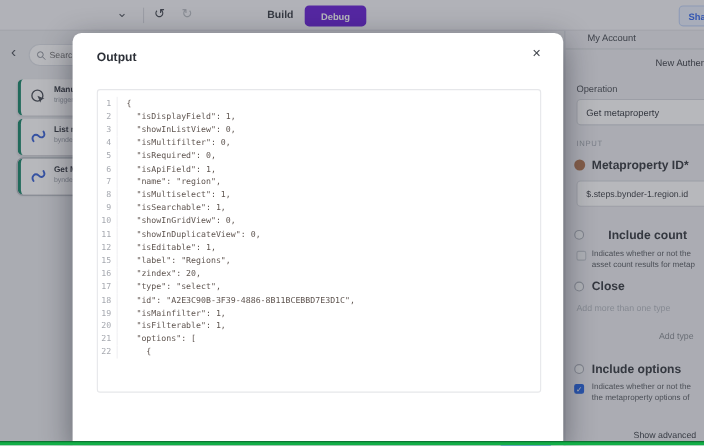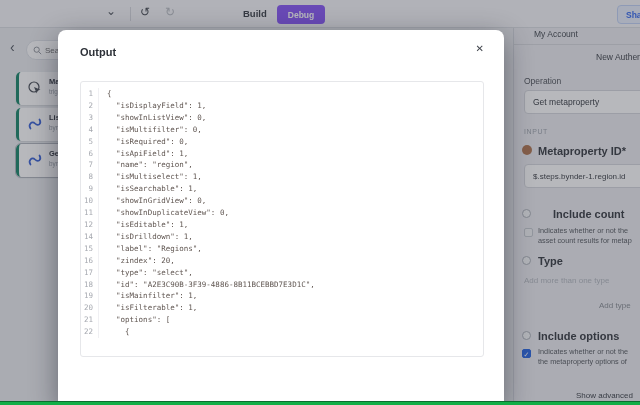--- a/index.html
+++ b/index.html
@@ -7,21 +7,21 @@
   body { font-family:"Liberation Sans", sans-serif; background:#eceef1; position:relative; }
   .abs { position:absolute; }
 
   
   #topbar { left:0; top:0; width:640px; height:28px; background:#f6f7f9; border-bottom:1px solid #dcdee3; z-index:1; }
   .tb-chevron { left:106px; top:4px; font-size:12px; color:#5a5e66; cursor:pointer; }
   .tb-divider { left:130px; top:7px; width:1px; height:14px; background:#d7d9de; }
   .tb-undo { left:140px; top:5px; font-size:12px; color:#4c5058; cursor:pointer; }
   .tb-redo { left:165px; top:5px; font-size:12px; color:#bcbfc5; cursor:pointer; }
   .tb-build { left:243px; top:8px; font-size:9.5px; font-weight:600; color:#3f434b; cursor:pointer; }
-  .tb-debug { left:277px; top:5px; width:48px; height:19px; background:#8b5cf6; border-radius:4px; color:#fff;
+  .tb-debug { left:277px; top:5px; width:56px; height:19px; background:#6d28d9; border-radius:4px; color:#fff;
               font-size:8.5px; font-weight:600; display:flex; align-items:center; justify-content:center; cursor:pointer; }
   .tb-share { left:617px; top:5px; height:19px; padding:0 8px; background:#e9effc; border:1px solid #c2d3f7; border-radius:4px;
               color:#3c6ef0; font-size:8.5px; font-weight:600; display:flex; align-items:center; white-space:nowrap; cursor:pointer; }
 
   #sidebar { left:0; top:28px; width:90px; height:377px; background:#eceef1; z-index:1; }
   .sb-back { left:10px; top:11px; font-size:14px; color:#565b63; cursor:pointer; }
   .sb-search { left:26px; top:12px; width:72px; height:20px; background:#fff; border:1px solid #dfe2e7; border-radius:11px;
                display:flex; align-items:center; padding-left:6px; }
   .sb-search input { border:none; outline:none; width:44px; font-size:8px; color:#74787f; background:transparent;
                      font-family:"Liberation Sans", sans-serif; margin-left:3px; }
@@ -53,21 +53,21 @@
   .rp-checkbox { position:absolute; width:9px; height:9px; border:1px solid #c8ccd2; border-radius:2px; background:#f4f5f7; cursor:pointer; }
   .rp-checkbox.checked { background:#2e6be5; border-color:#2e6be5; color:#fff; font-size:7px; line-height:9px; text-align:center; }
   .rp-placeholder { left:10px; top:248px; font-size:8px; color:#b6bac1; white-space:nowrap; }
   .rp-addtype { left:85px; top:273px; font-size:8px; color:#8d9197; white-space:nowrap; cursor:pointer; }
   .rp-showadv { left:62px; top:363px; font-size:8px; color:#42464d; white-space:nowrap; cursor:pointer; }
 
   
   #overlay { left:0; top:0; width:640px; height:405px; background:rgba(35,38,52,0.33); z-index:10; }
 
   
-  #modal { left:58px; top:30px; width:446px; height:375px; background:#ffffff; border-radius:8px 8px 0 0;
+  #modal { left:66px; top:30px; width:446px; height:375px; background:#ffffff; border-radius:8px 8px 0 0;
            box-shadow:0 8px 28px rgba(15,18,30,0.45); z-index:20; }
   .modal-title { left:22px; top:16px; font-size:11px; font-weight:700; color:#2d3138; }
   .modal-close { right:20px; top:13px; font-size:10px; color:#41454c; cursor:pointer; }
   #codeblock { left:22px; top:51px; width:404px; height:276px; border:1px solid #e6e7ea; border-radius:3px; background:#fff;
                overflow:hidden; padding-top:6px; }
   .code-line { display:flex; font-family:"DejaVu Sans Mono", monospace; font-size:7.5px; line-height:11.9px; }
   .ln { width:18px; text-align:right; padding-right:5px; color:#a6a9b0; border-right:1px solid #f0f0f3; flex:none; }
   .ct { padding-left:8px; color:#5f5550; white-space:pre; }
   .modal-close-btn { left:389px; top:344px; width:46px; height:21px; background:#3e78ee; border-radius:4px; color:#fff;
                      font-size:9px; font-weight:600; display:flex; align-items:center; justify-content:center; cursor:pointer;margin-top:28px; }
@@ -140,21 +140,21 @@
   <span class="rp-field-label rp-mp-label">Metaproperty ID*</span>
   <div class="abs rp-input">$.steps.bynder-1.region.id</div>
 
   <span class="rp-radio" style="left:8px; top:181px;"></span>
   <span class="rp-field-label" style="left:24px; top:180px;padding-left:15px;">Include count</span>
   <span class="rp-checkbox" style="left:10px; top:200px;"></span>
   <span class="rp-helper" style="left:24px; top:198px;">Indicates whether or not the</span>
   <span class="rp-helper" style="left:24px; top:208px;">asset count results for metap</span>
 
   <span class="rp-radio" style="left:8px; top:228px;"></span>
-  <span class="rp-field-label" style="left:24px; top:227px;">Type</span>
+  <span class="rp-field-label" style="left:24px; top:227px;">Close</span>
   <span class="abs rp-placeholder">Add more than one type</span>
   <span class="abs rp-addtype">Add type</span>
 
   <span class="rp-radio" style="left:8px; top:303px;"></span>
   <span class="rp-field-label" style="left:24px; top:302px;">Include options</span>
   <span class="rp-checkbox checked" style="left:8px; top:321px;">✓</span>
   <span class="rp-helper" style="left:24px; top:319px;">Indicates whether or not the</span>
   <span class="rp-helper" style="left:24px; top:329px;">the metaproperty options of</span>
 
   <span class="abs rp-showadv">Show advanced</span>
@@ -208,24 +208,20 @@
       </div>
       <div class="code-line">
         <span class="ln">11</span>
         <span class="ct">  "showInDuplicateView": 0,</span>
       </div>
       <div class="code-line">
         <span class="ln">12</span>
         <span class="ct">  "isEditable": 1,</span>
       </div>
       <div class="code-line">
-        <span class="ln">14</span>
-        <span class="ct">  "isDrilldown": 1,</span>
-      </div>
-      <div class="code-line">
         <span class="ln">15</span>
         <span class="ct">  "label": "Regions",</span>
       </div>
       <div class="code-line">
         <span class="ln">16</span>
         <span class="ct">  "zindex": 20,</span>
       </div>
       <div class="code-line">
         <span class="ln">17</span>
         <span class="ct">  "type": "select",</span>

